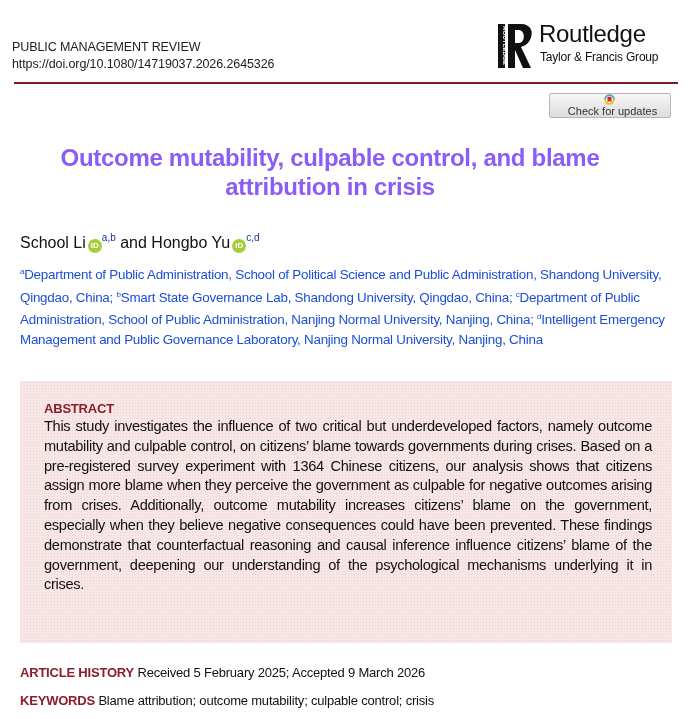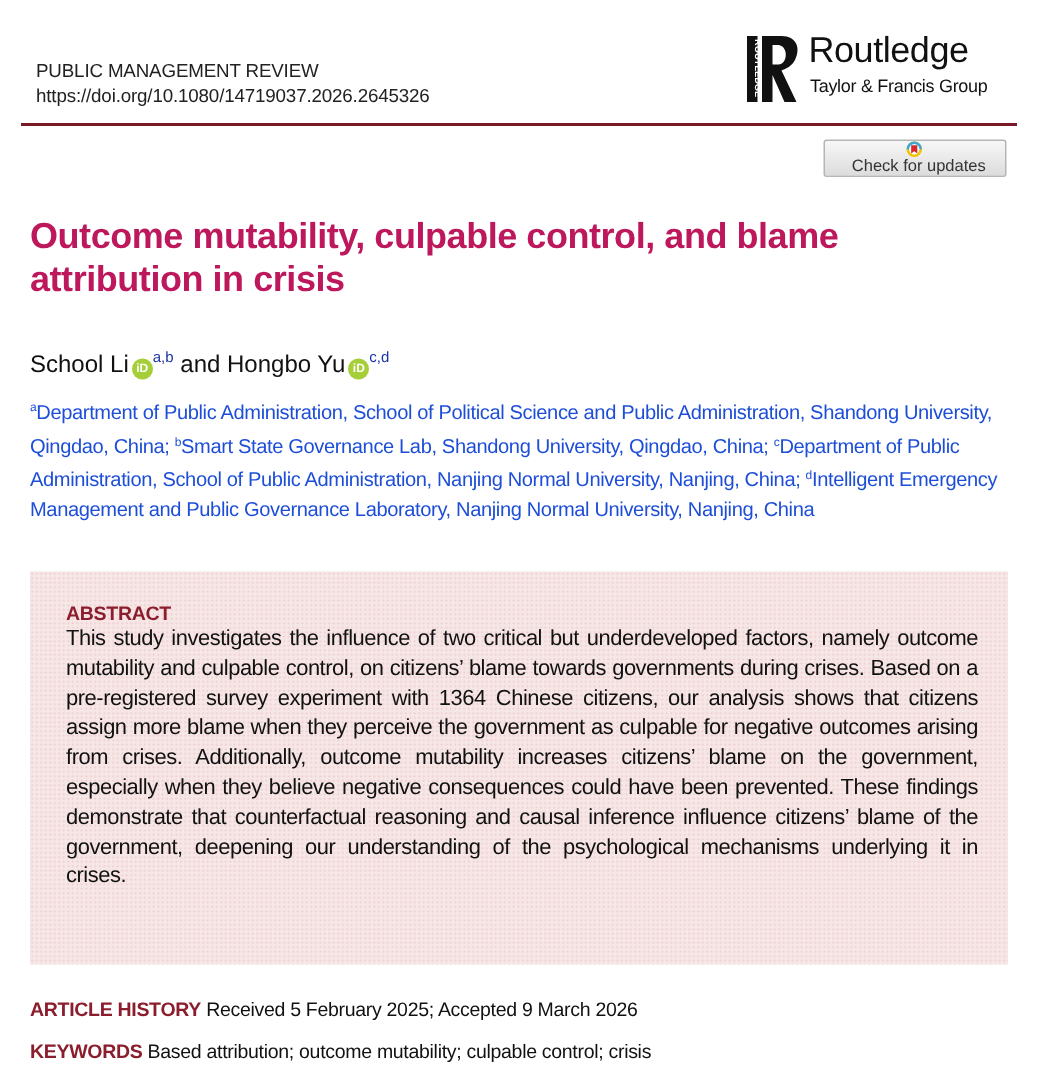--- a/index.html
+++ b/index.html
@@ -1,28 +1,28 @@
 <!DOCTYPE html>
 <html><head>
 <meta charset="utf-8">
 <style>
   html, body { margin: 0; padding: 0; background: #ffffff; }
   body { width: 692px; height: 719px; position: relative; overflow: hidden;
          font-family: "Liberation Sans", sans-serif; color: #1a1a1a; }
-  .journal { position: absolute; left: 24px; top: 39px; font-size: 12.5px; line-height: 17px; color: #222; letter-spacing: -0.1px; }
+  .journal { position: absolute; left: 12px; top: 39px; font-size: 12.5px; line-height: 17px; color: #222; letter-spacing: -0.1px; }
   .rule { position: absolute; left: 14px; top: 82px; width: 664px; height: 2px; background: #7a1a26; }
   .logo { position: absolute; left: 497px; top: 18px; width: 185px; height: 56px; }
   .logo .mark { position: absolute; left: 0; top: 2px; width: 40px; height: 52px; }
   .logo .name { position: absolute; left: 42px; top: 2px; font-size: 24px; line-height: 28px; color: #111; letter-spacing: -0.3px; }
   .logo .group { position: absolute; left: 43px; top: 32px; font-size: 12px; line-height: 14px; color: #111; letter-spacing: -0.2px; }
   .updates { position: absolute; left: 549px; top: 93px; width: 122px; height: 25px; box-sizing: border-box;
              border: 1px solid #b5b5b5; border-radius: 2px; background: linear-gradient(#f7f7f7,#dcdcdc);
              display: flex; align-items: center; padding-left: 5px; font-size: 11px; color: #333; cursor: pointer; flex-direction: column; }
   .updates .ico { width: 15px; height: 15px; margin-right: 6px; }
-  .title { position: absolute; left: 20px; top: 143px; width: 620px; font-size: 24px; line-height: 29px; font-weight: bold; color: #be185d; letter-spacing: -0.3px; }
+  .title { position: absolute; left: 20px; top: 143px; width: 620px; font-size: 24px; line-height: 29px; font-weight: bold; color: #8b5cf6; letter-spacing: -0.3px; text-align: center; }
   .authors { position: absolute; left: 20px; top: 219px; font-size: 16px; line-height: 22px; color: #111; white-space: nowrap; }
   .orcid { display: inline-block; width: 14px; height: 14px; border-radius: 50%; background: #a6ce39; color: #fff; font-size: 8px; font-weight: bold; text-align: center; line-height: 14px; vertical-align: 0px; margin-left: 2px; margin-top: 20px; }
   .authors sup { font-size: 10px; color: #1a33a6; vertical-align: 7px; }
   .affil { position: absolute; left: 20px; top: 262px; width: 660px; font-size: 13.4px; line-height: 19.6px; color: #1d4ed8; letter-spacing: -0.25px; }
   .affil sup { font-size: 8px; vertical-align: 5px; }
   .abstract-box { position: absolute; left: 20px; top: 381px; width: 652px; height: 262px;
                   background-color: #f6e6e6;
                   background-image: radial-gradient(#f0d2d4 0.6px, transparent 0.7px);
                   background-size: 3px 3px; }
   .abs-head { position: absolute; left: 44px; top: 401px; font-size: 13px; font-weight: bold; color: #8b1d2c; letter-spacing: -0.2px; }
@@ -78,14 +78,14 @@
 <div class="abs-head">ABSTRACT</div>
 <div class="abs-text">This study investigates the influence of two critical but underdeveloped factors, namely outcome mutability and culpable control, on citizens’ blame towards governments during crises. Based on a pre-registered survey experiment with 1364 Chinese citizens, our analysis shows that citizens assign more blame when they perceive the government as culpable for negative outcomes arising from crises. Additionally, outcome mutability increases citizens’ blame on the gov­ernment, especially when they believe negative consequences could have been prevented. These findings demonstrate that counterfactual reasoning and cau­sal inference influence citizens’ blame of the government, deepening our understanding of the psychological mechanisms underlying it in crises.</div>
 
 <div class="history">
   <span class="lbl">ARTICLE HISTORY</span>
   <span>Received 5 February 2025; Accepted 9 March 2026</span>
 </div>
 
 <div class="keywords">
   <span class="lbl">KEYWORDS</span>
-  <span>Based attribution; outcome mutability; culpable control; crisis</span>
+  <span>Blame attribution; outcome mutability; culpable control; crisis</span>
 </div>
 
 </body></html>

